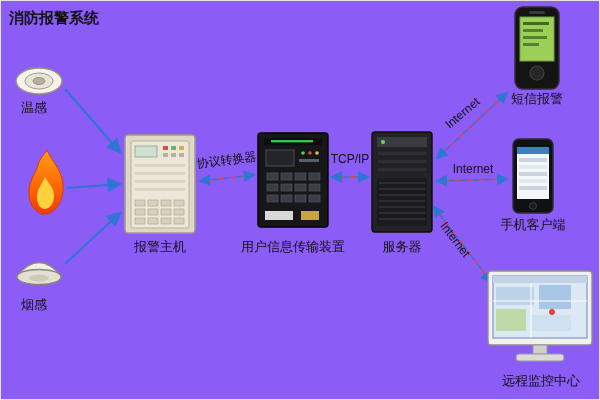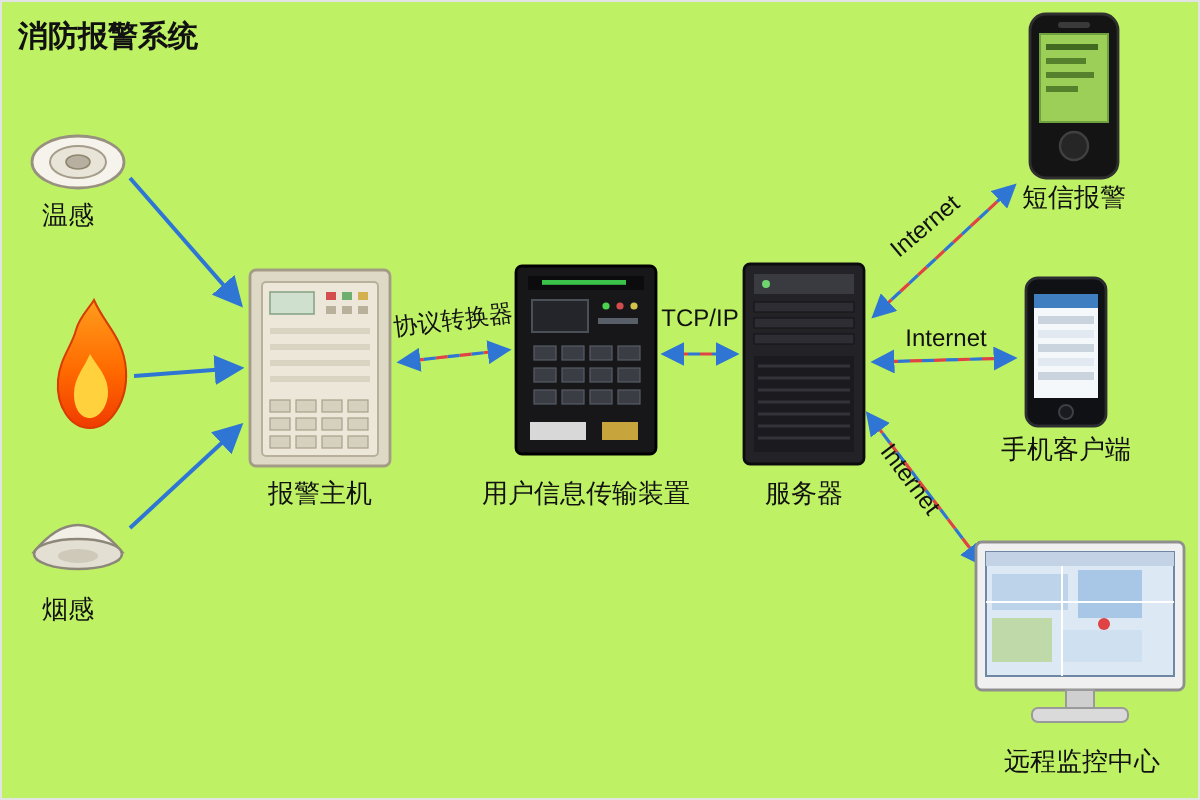--- a/index.html
+++ b/index.html
@@ -1,17 +1,17 @@
 <!DOCTYPE html>
 <html><head>
 <meta charset="utf-8">
 <style>
   html,body{margin:0;padding:0;background:#fff;}
   .stage{
-    position:relative;width:600px;height:400px;background:#bef264;
+    position:relative;width:600px;height:400px;background:#8b5cf6;
     box-sizing:border-box;border:1px solid #e3e3e3;overflow:hidden;
     font-family:"Liberation Sans", sans-serif;
   }
   svg text{font-family:"Liberation Sans", sans-serif;fill:#111;}
   .node-label{font-size:13px;}
   .link-label{font-size:12px;}
   .title-label{font-size:15px;font-weight:bold;}
 </style>
 </head>
 <body>

